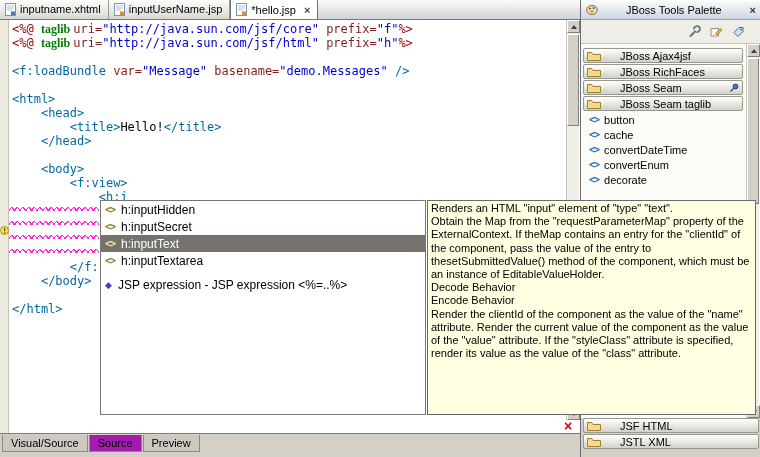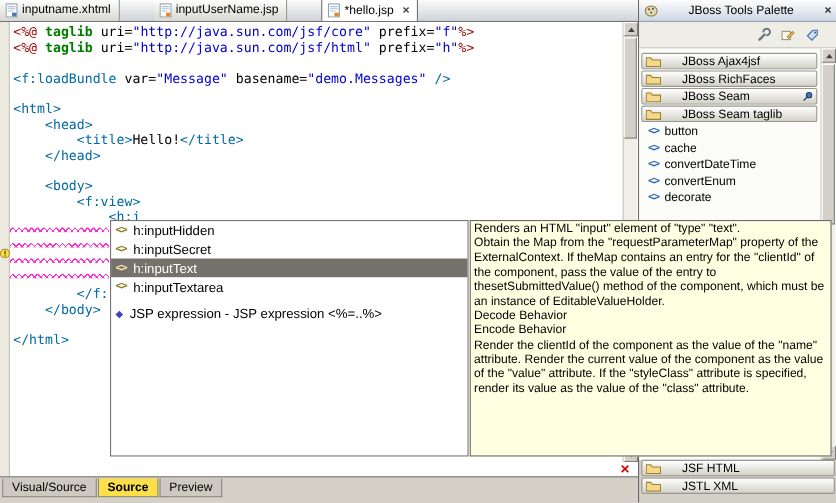--- a/index.html
+++ b/index.html
@@ -6,39 +6,39 @@
   html,body { background:#d4d0c8; }
   .window {
     position:relative; width:760px; height:457px; overflow:hidden;
     background:#d4d0c8; font-family:"Liberation Sans", sans-serif; font-size:11px; color:#000;
   }
 
   
   .tabbar {
     position:absolute; left:0; top:0; width:580px; height:20px;
     background:linear-gradient(#fafaf8,#cfd4da);
-    border-bottom:1px solid #767676; display:flex; align-items:flex-end;gap:31px;
+    border-bottom:1px solid #767676; display:flex; align-items:flex-end;
   }
   .etab {
     height:20px; display:flex; align-items:center; gap:4px; padding:0 7px 0 5px;
     background:linear-gradient(#ffffff,#d8d8d2); border-right:1px solid #9a9a94;
     font-size:11px; white-space:nowrap; cursor:default;
   }
   .etab.active { background:#fff; border:1px solid #707070; border-bottom:none; position:relative; z-index:2; height:20px; }
   .tab-close { font-weight:bold; font-size:11px; color:#444; margin-left:4px; }
 
   
   .editor { position:absolute; left:0; top:20px; width:580px; height:413px; background:#fff; }
   .ruler { position:absolute; left:0; top:0; width:9px; height:413px; background:#eceadf; border-right:1px solid #c6c4b8; }
   .warnmark { position:absolute; left:0; top:206px; }
   .code { position:absolute; left:12px; top:2px; font-family:"DejaVu Sans Mono", monospace; font-size:12px; line-height:14px; }
   .code-line { white-space:pre; height:14px; }
   .tok-jsp  { color:#990000; }
-  .tok-kw   { color:#007f00; font-weight:bold; }
-  .tok-attr { color:#000000; }
+  .tok-kw   { color:#007f00; font-weight:bold;font-family:Liberation Serif, serif; }
+  .tok-attr { color:#7f1d1d; }
   .tok-str  { color:#0000cc; }
   .tok-tag  { color:#0369a1; }
   .tok-txt  { color:#000000; }
   .squiggle {
     position:absolute; height:4px; left:9px; width:90px; z-index:1;
     background-image:
       repeating-linear-gradient(45deg,#ff2ad4 0 1px,transparent 1px 4px),
       repeating-linear-gradient(-45deg,#ff2ad4 0 1px,transparent 1px 4px);
   }
   .vscroll { position:absolute; left:566px; top:0; width:13px; height:400px; background:#f0eee6; border-left:1px solid #c8c6ba; }
@@ -103,21 +103,21 @@
 
   
   .btabs {
     position:absolute; left:0; top:433px; width:580px; height:26px;
     background:#d4d0c8; border-top:1px solid #7a7a7a; display:flex; align-items:flex-start; padding:1px 0 0 2px;
   }
   .btab {
     height:17px; padding:2px 8px 0 8px; font-size:11px; background:#cdc9c1;
     border:1px solid #8a8a82; border-top:none; margin-right:1px; white-space:nowrap;
   }
-  .btab.active { background:#fde047; font-weight:bold; }
+  .btab.active { background:#a21caf; font-weight:normal; }
 
   svg { display:block; }
 </style>
 </head>
 <body>
 
 <div class="window">
 
   <div class="tabbar">
     <div class="etab">

